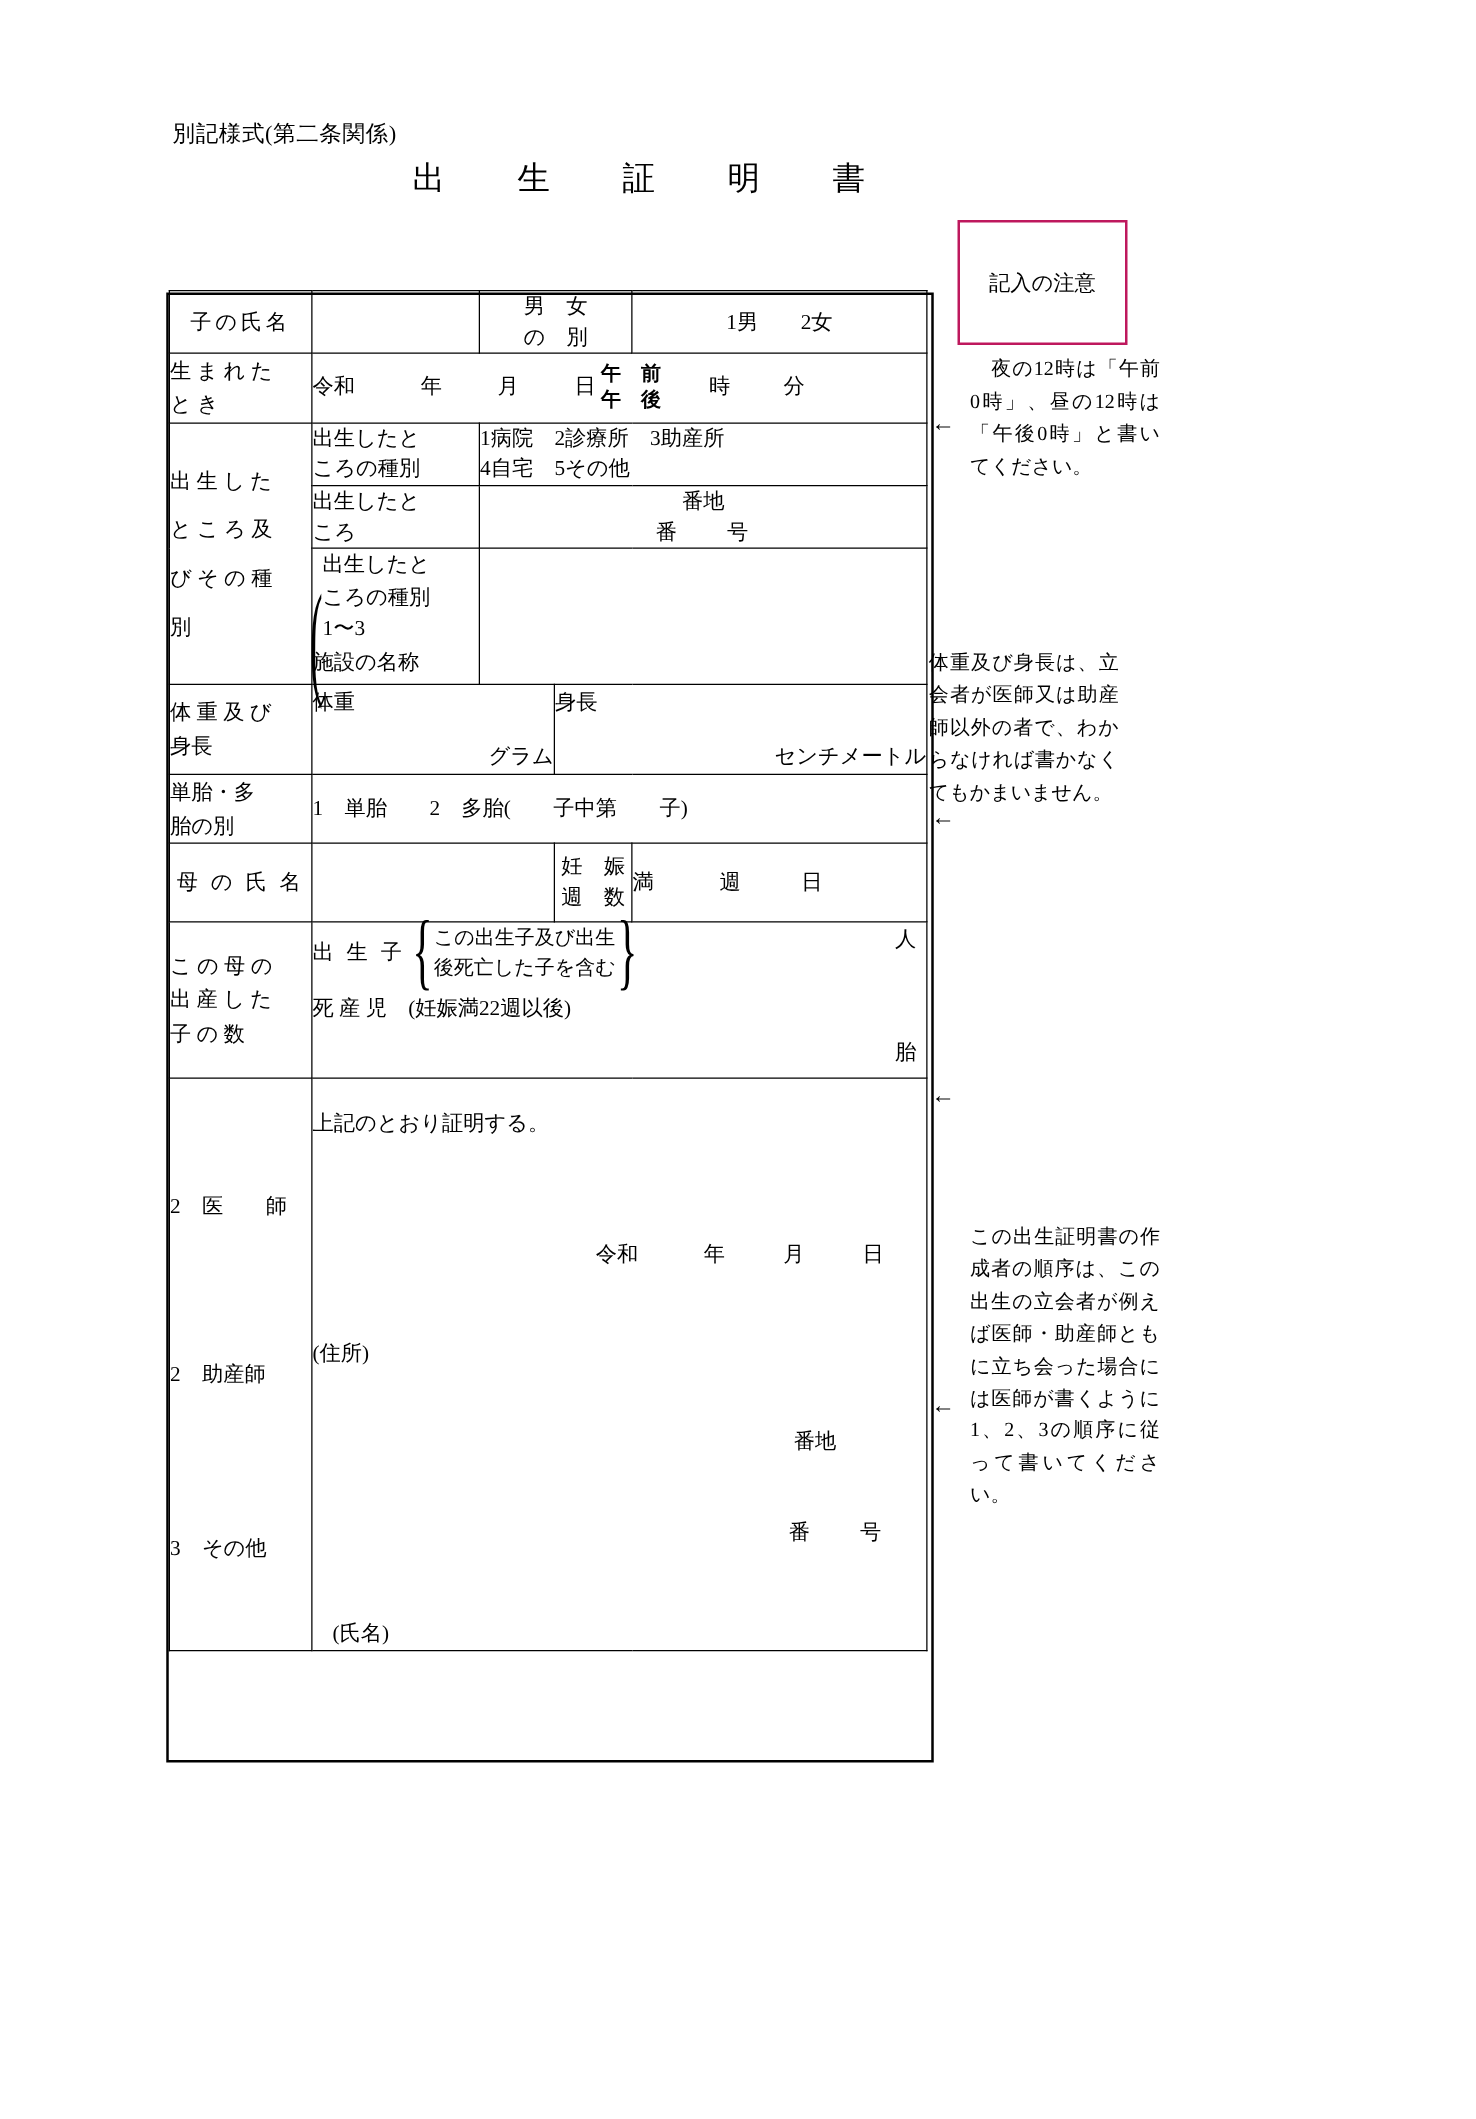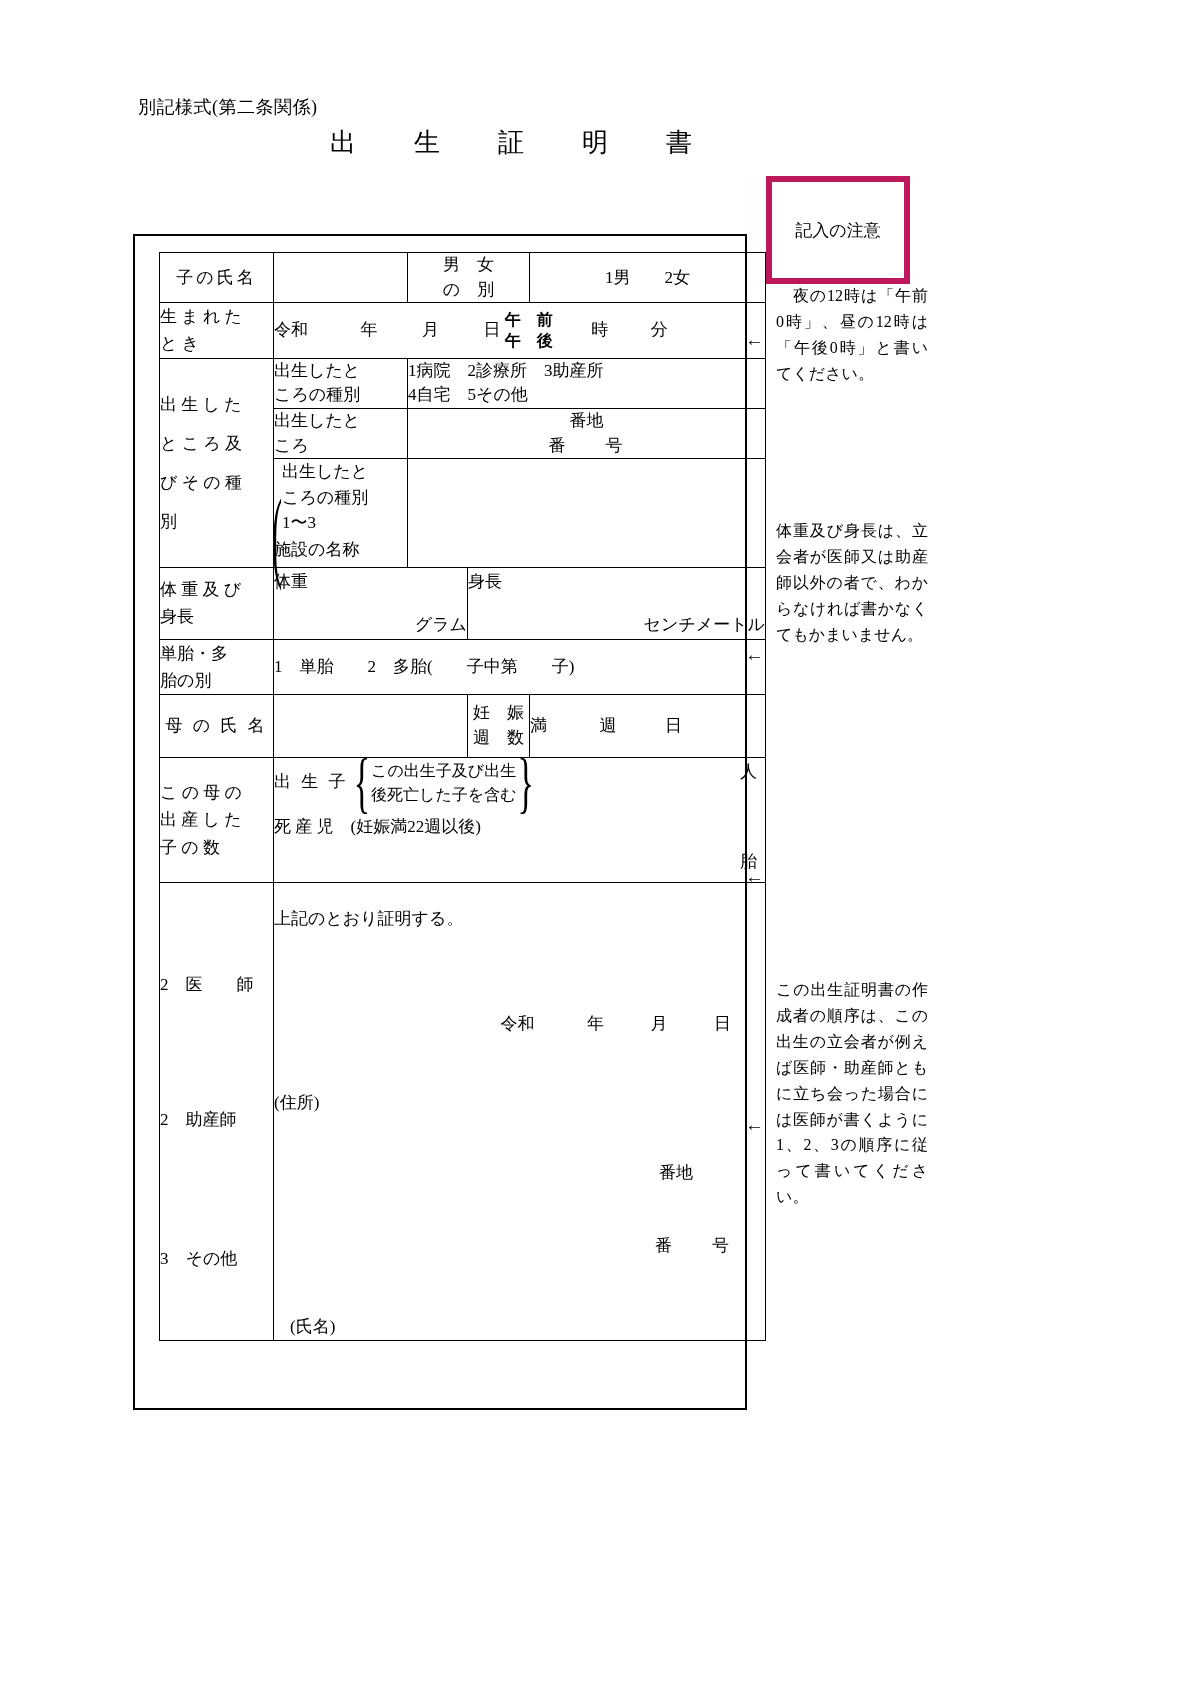--- a/index.html
+++ b/index.html
@@ -20,53 +20,52 @@
   }
   .doc-title {
     position:absolute; left:330px; top:125px;
     font-size:26px; letter-spacing:16px;
   }
 
   
   .note-box {
     position:absolute; left:766px; top:176px;
     width:132px; height:96px;
-    border:6px solid #be185d;
+    border:2px solid #be185d;
     display:flex; align-items:center; justify-content:center;
     font-size:17px;
   }
 
   .side-note {
     position:absolute;
     font-size:16px;
     line-height:1.62;
     width:152px;
     text-align:justify;
     text-justify:inter-character;
   }
   #note1 { left:776px; top:283px; }
-  #note2 { left:776px; top:518px; }
+  #note2 { left:743px; top:518px; }
   #note3 { left:776px; top:832px; }
   #note4 { left:776px; top:977px; }
 
   .arrow {
     position:absolute; font-size:19px; line-height:1;
   }
   #arrow1 { left:745px; top:330px; }
   #arrow2 { left:745px; top:645px; }
   #arrow3 { left:745px; top:867px; }
   #arrow4 { left:745px; top:1115px; }
 
   
   table.cert {
-    position:absolute; left:135px; top:252px;
+    position:absolute; left:135px; top:232px;
     width:606px;
     border-collapse:collapse;
     table-layout:fixed;
-    margin-left:24px;
   }
   table.cert td {
     border:1px solid #000;
     font-size:17px;
     vertical-align:middle;
     padding:0;
   }
   .outer-frame {
     position:absolute; left:133px; top:234px;
     width:610px; height:1172px;

